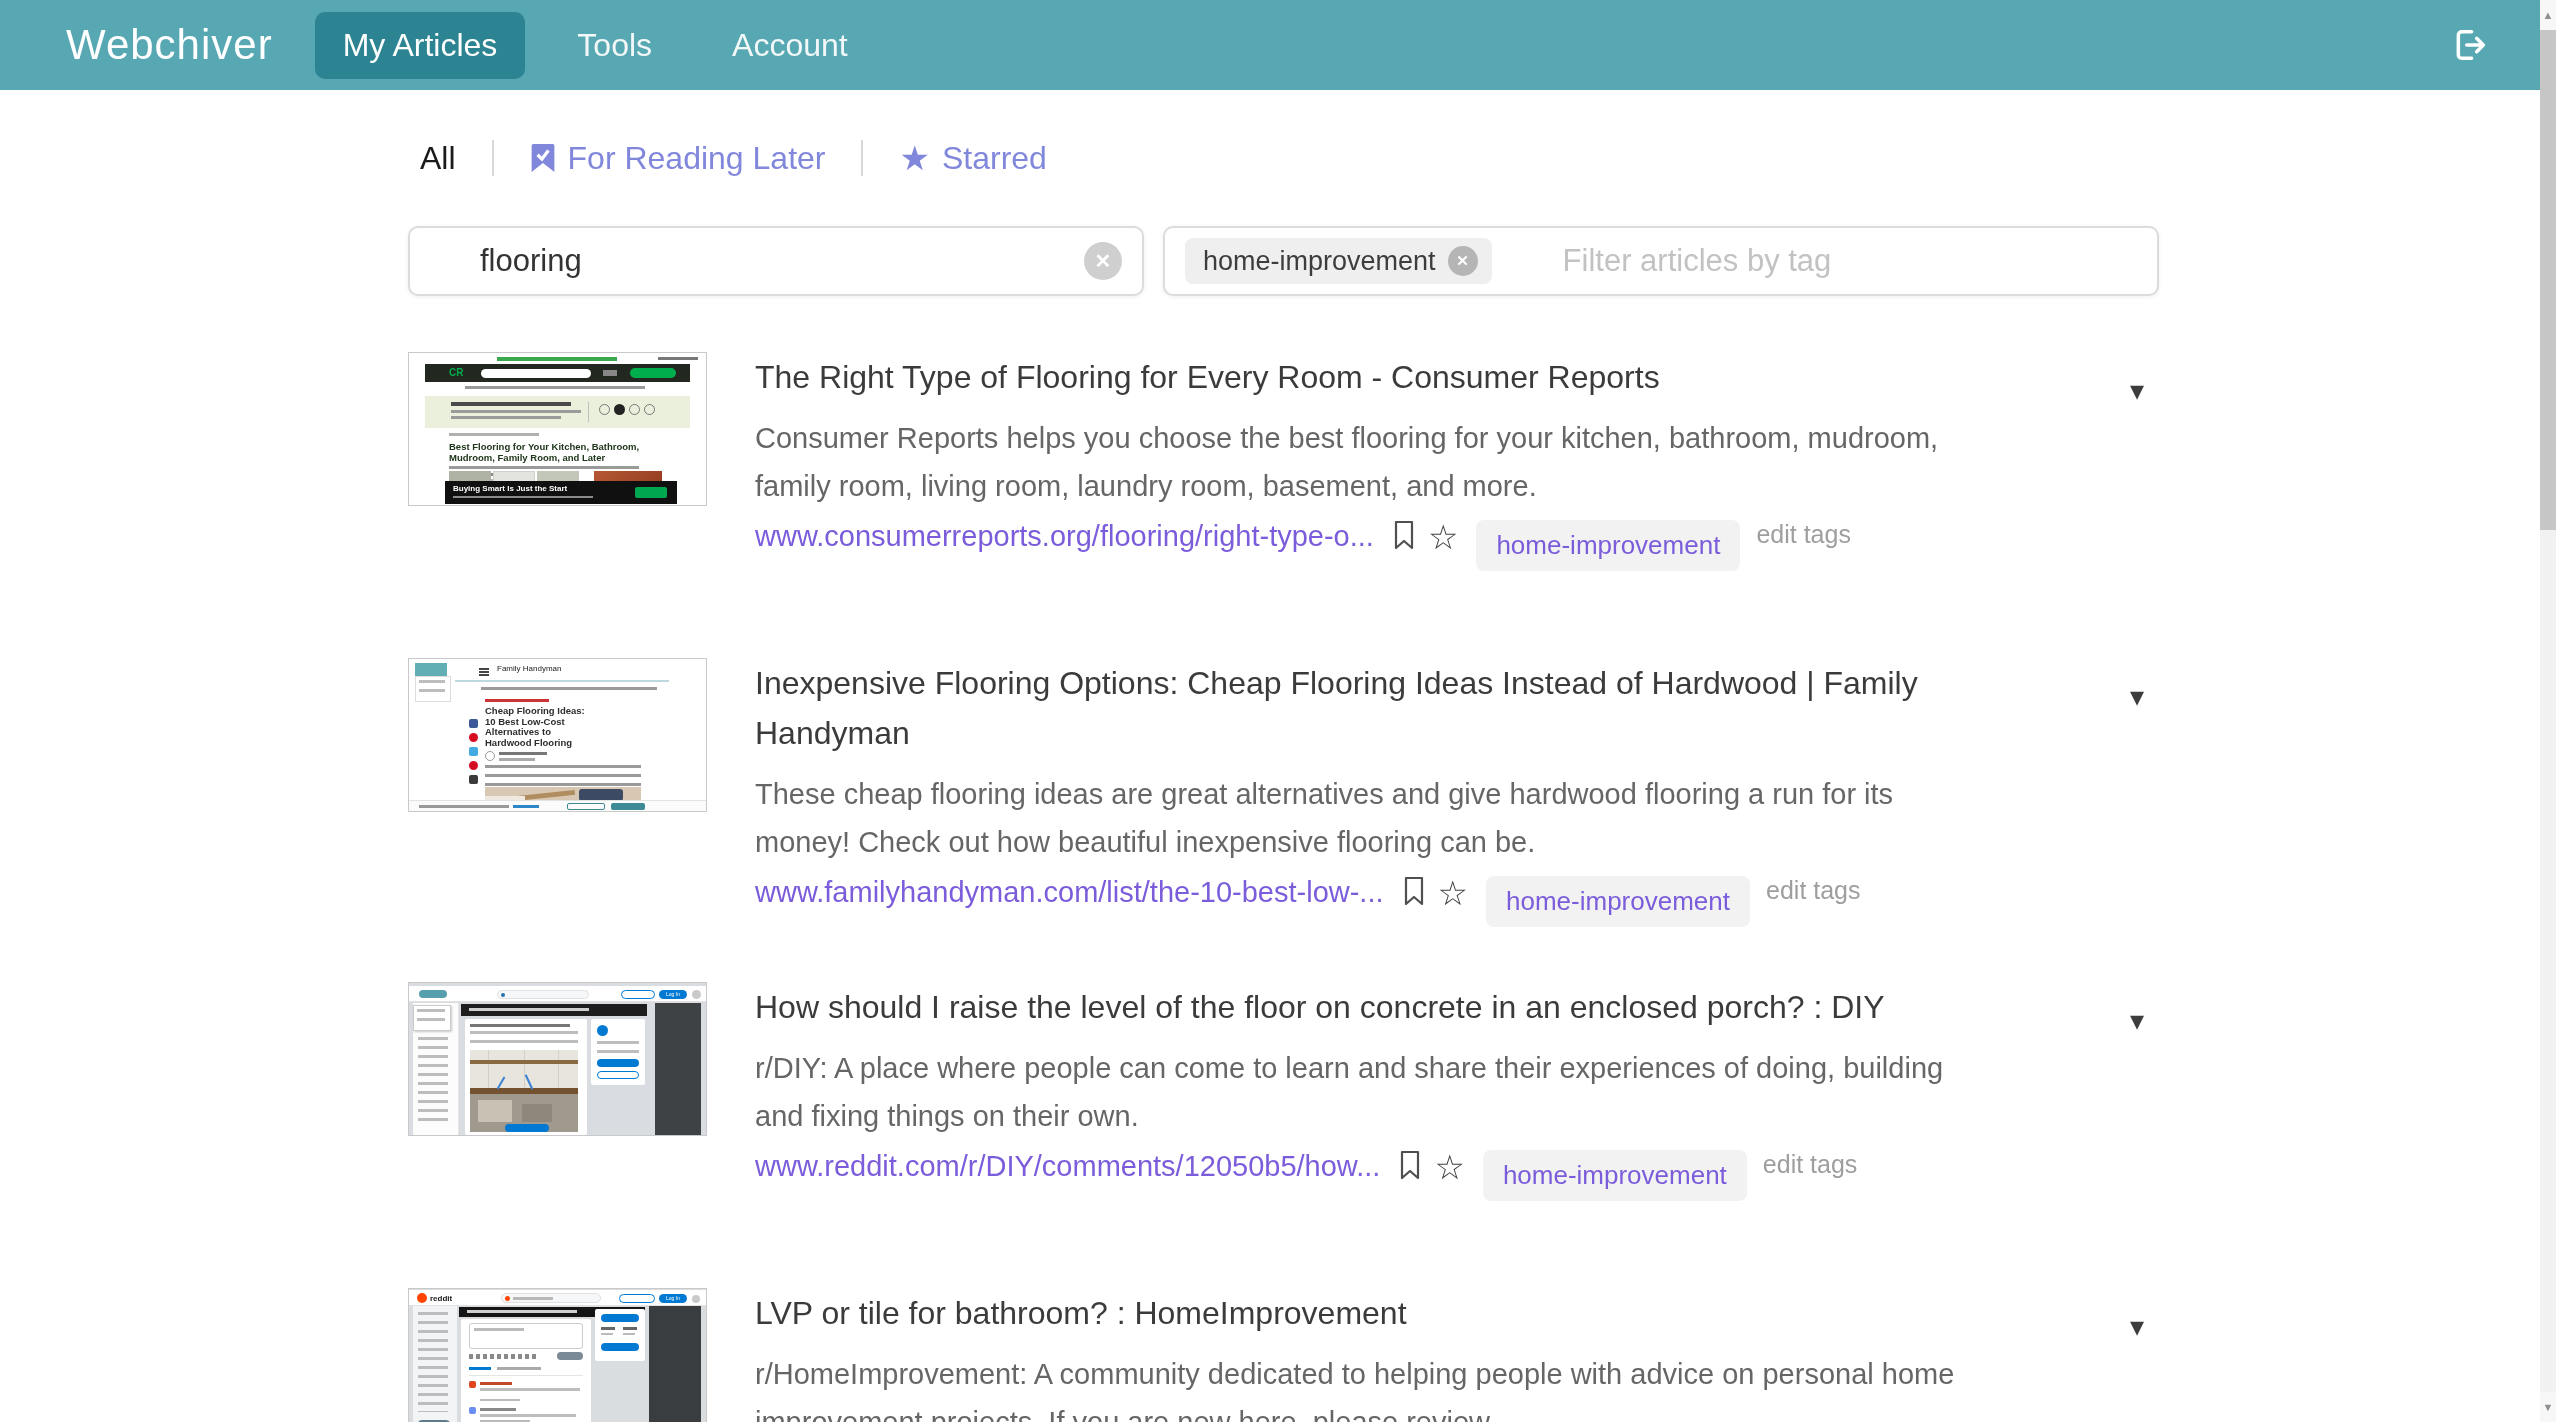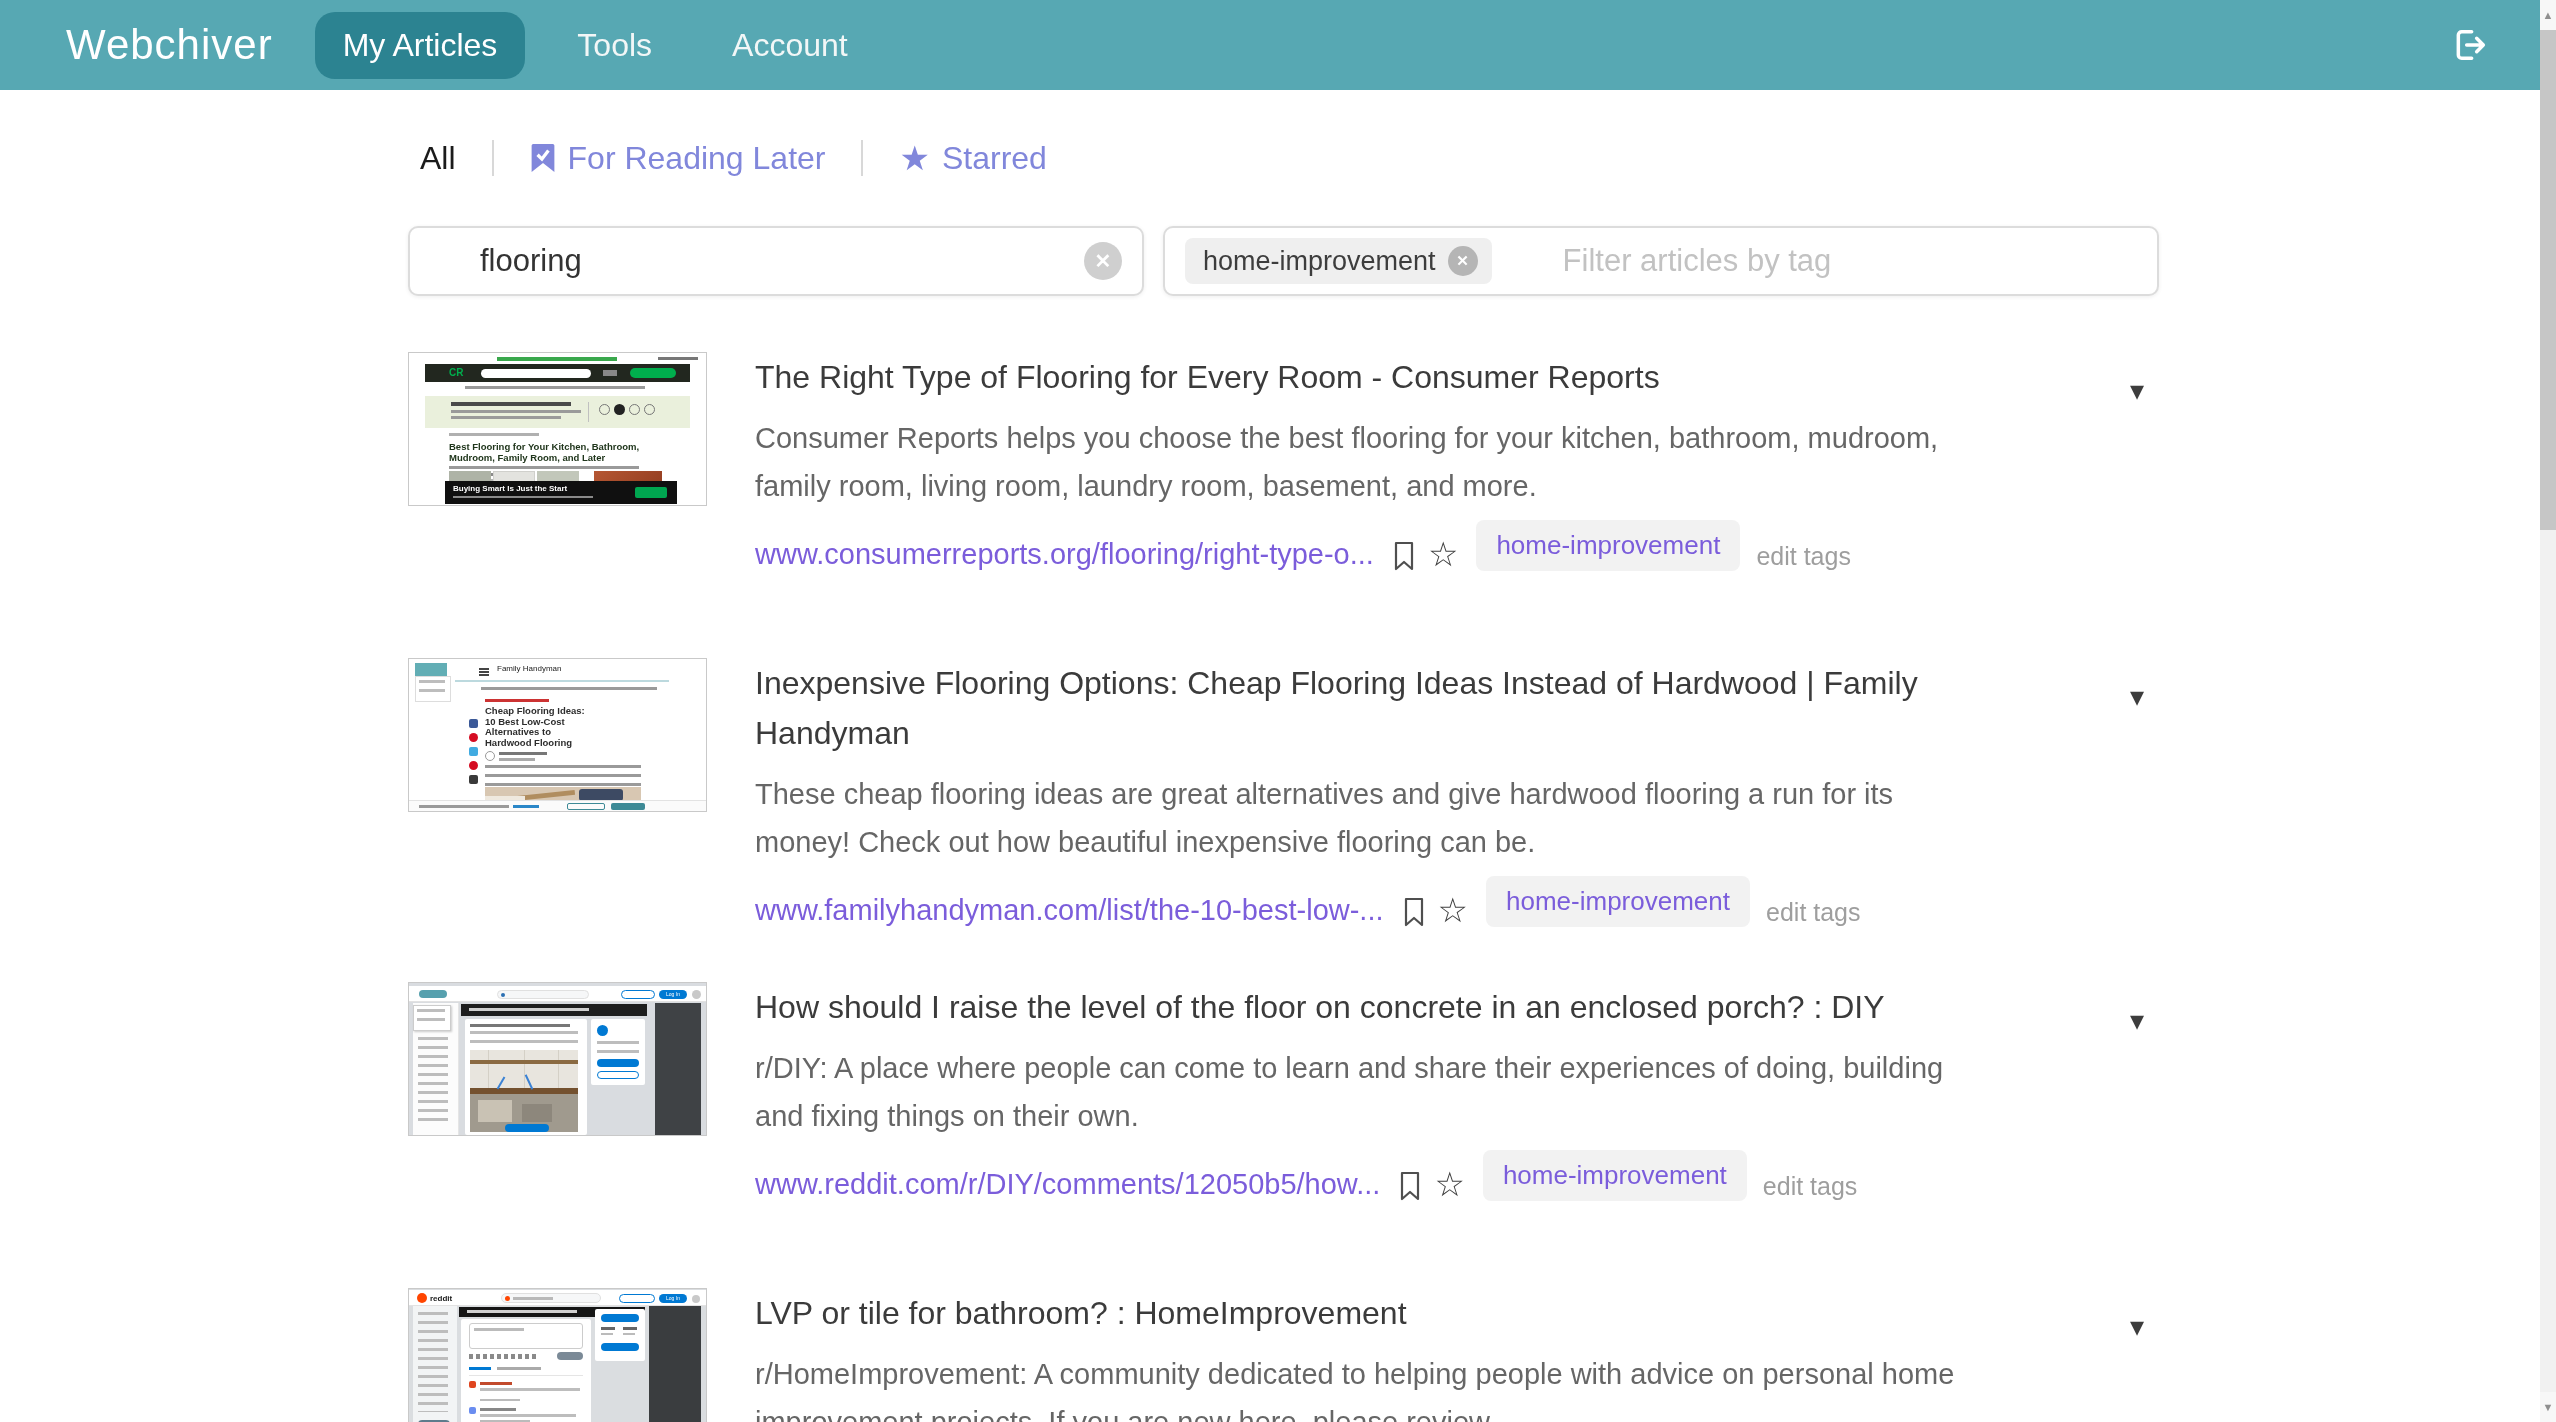--- a/index.html
+++ b/index.html
@@ -4,21 +4,21 @@
 <style>
   html,body{margin:0;padding:0;background:#fff;}
   .page{position:relative;width:2556px;height:1422px;background:#fff;overflow:hidden;
         font-family:"Liberation Sans",sans-serif;}
   .ab{position:absolute;}
   
   .header{position:absolute;top:0;left:0;right:16px;height:90px;background:#57a8b3;
           display:flex;align-items:center;}
   .logo{margin-left:66px;font-size:42px;color:#ffffff;letter-spacing:1px;}
   .nav{display:flex;align-items:center;margin-left:42px;}
-  .nav-item{font-size:32px;color:#f2f7f7;padding:15px 28px;border-radius:20px;margin-right:24px;cursor:pointer;}
+  .nav-item{font-size:32px;color:#f2f7f7;padding:15px 28px;border-radius:10px;margin-right:24px;cursor:pointer;}
   .nav-item.active{background:#2c8391;color:#ffffff;}
   .logout{position:absolute;right:50px;top:25px;width:40px;height:40px;cursor:pointer;}
   
   .sb-track{position:absolute;top:0;right:0;width:16px;height:1422px;background:#f1f1f1;}
   .sb-btn{position:absolute;left:0;width:16px;height:30px;background:#f7f7f7;color:#8f8f8f;
           font-size:11px;text-align:center;line-height:30px;}
   .sb-thumb{position:absolute;left:0;top:30px;width:16px;height:500px;background:#c6c6c6;}
   
   .filter-row{position:absolute;top:138px;left:420px;display:flex;align-items:center;font-size:32px;}
   .filter-all{color:#1b1b1b;cursor:pointer;}
@@ -43,21 +43,21 @@
                  font-family:"Liberation Sans",sans-serif;background:transparent;}
   .tag-box input::placeholder{color:#c2c2c2;}
   
   .article{position:absolute;left:408px;width:1740px;display:flex;}
   .thumb{width:297px;height:152px;border:1px solid #c9c9c9;margin-right:48px;flex:none;position:relative;
          overflow:hidden;background:#fff;}
   .thumb *{box-sizing:border-box;}
   .content{flex:1;min-width:0;}
   .title{font-size:32px;font-weight:normal;color:#3b3b3b;line-height:50px;margin:0 0 12px 0;max-width:1320px;}
   .desc{font-size:29px;color:#666;line-height:48px;margin:0 0 10px 0;max-width:1215px;}
-  .urlrow{display:flex;align-items:flex-end;}
+  .urlrow{display:flex;align-items:flex-start;}
   .url{font-size:29px;color:#7b5ddb;text-decoration:none;margin-right:18px;cursor:pointer;}
   .bm-icon{margin-right:12px;cursor:pointer;display:flex;}
   .st-icon{font-size:34px;color:#3f3f3f;line-height:34px;margin-right:18px;cursor:pointer;}
   .chip2{background:#f2f2f2;border-radius:8px;padding:10px 20px;font-size:26px;color:#7b5ddb;margin-right:16px;}
   .edit-tags{font-size:25px;color:#9e9e9e;cursor:pointer;}
   .caret{position:absolute;right:4px;top:22px;font-size:28px;color:#3d3d3d;cursor:pointer;}
   
   .lines{background:repeating-linear-gradient(#9a9a9a 0 3px,transparent 3px 9px);}
   .lines-lt{background:repeating-linear-gradient(#bdbdbd 0 3px,transparent 3px 9px);}
 </style>

